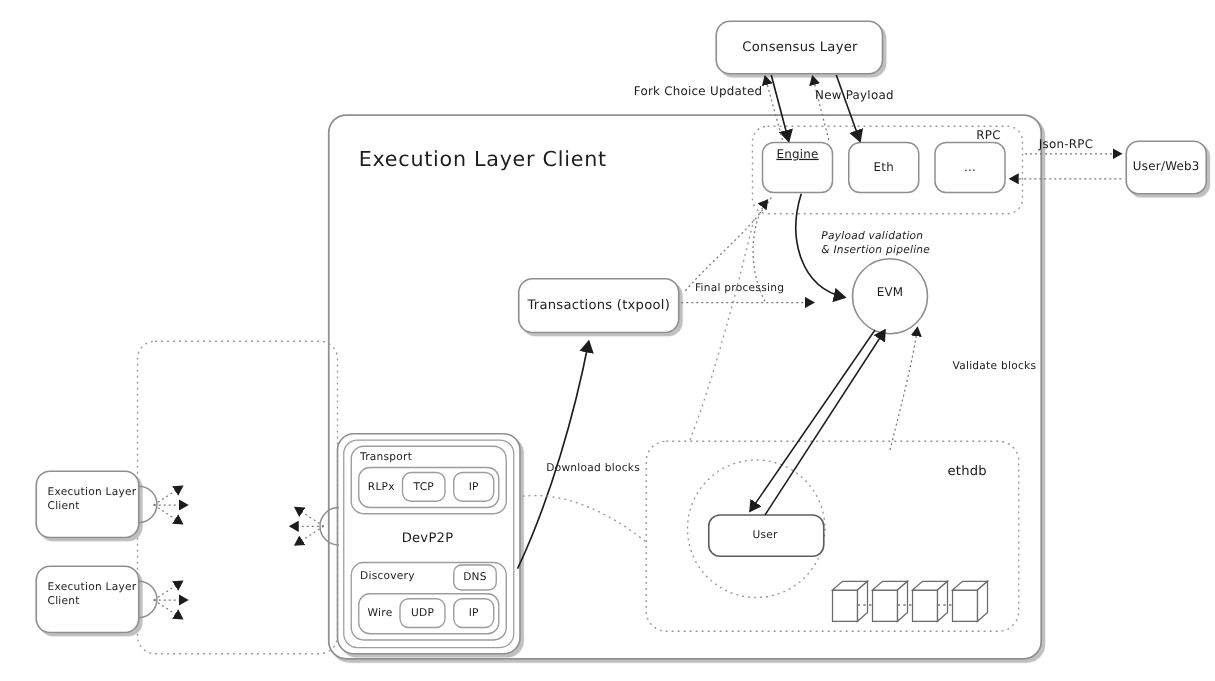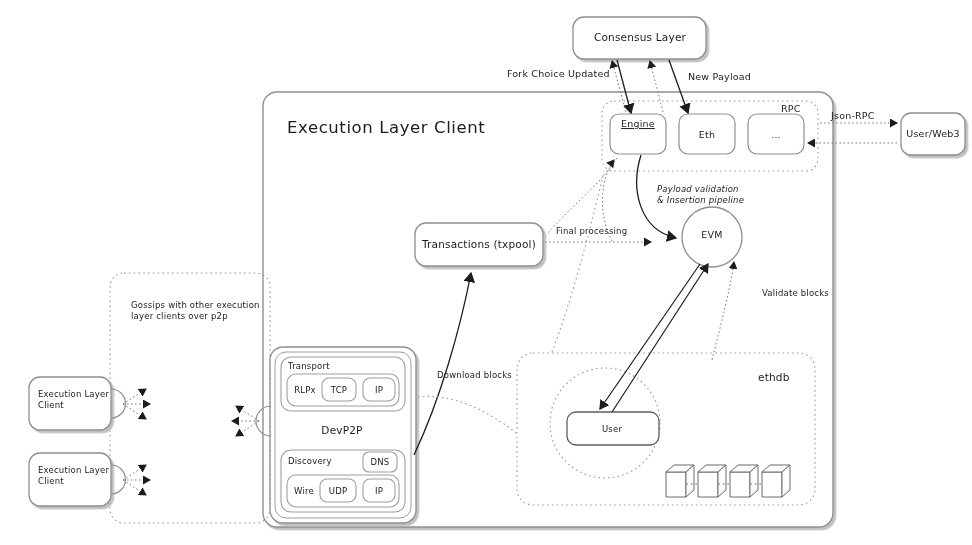--- a/index.html
+++ b/index.html
@@ -171,30 +171,28 @@
   <div class="lbl t9 ctr" style="left:305px;top:390px;">RLPx</div>
   <div class="lbl t9 ctr" style="left:339px;top:390px;">TCP</div>
   <div class="lbl t9 ctr" style="left:379px;top:390px;">IP</div>
 
   <div class="lbl t9" style="left:288px;top:456px;">Discovery</div>
   <div class="lbl t9 ctr" style="left:380px;top:462px;">DNS</div>
   <div class="lbl t9 ctr" style="left:304px;top:491px;">Wire</div>
   <div class="lbl t9 ctr" style="left:338px;top:491px;">UDP</div>
   <div class="lbl t9 ctr" style="left:379px;top:491px;">IP</div>
 
-  <div class="lbl t9" style="left: 131px; top: 300px; white-space: pre;">Gossips with other execution
-layer clients over p2p</div>
 
   <div class="lbl t9" style="left: 38px; top: 389px; white-space: pre;">Execution Layer
 Client</div>
   <div class="lbl t9" style="left: 38px; top: 465px; white-space: pre;">Execution Layer
 Client</div>
 
   <div class="lbl t10" style="left:471px;top:68px;padding-left:36px;">Fork Choice Updated</div>
-  <div class="lbl t10" style="left:688px;top:71px;">New Payload</div>
+  <div class="lbl t10" style="left:652px;top:71px;">New Payload</div>
   <div class="lbl t10" style="left:831px;top:110px;">Json-RPC</div>
   <div class="lbl t9" style="left:556px;top:226px;">Final processing</div>
   <div class="lbl t9" style="left: 657px; top: 184px; white-space: pre; font-style: italic;">Payload validation
 &amp; Insertion pipeline</div>
   <div class="lbl t9" style="left:736px;top:288px;margin-left:26px;">Validate blocks</div>
   <div class="lbl t9" style="left:437px;top:370px;">Download blocks</div>
 
 </div>
 
 </body></html>

